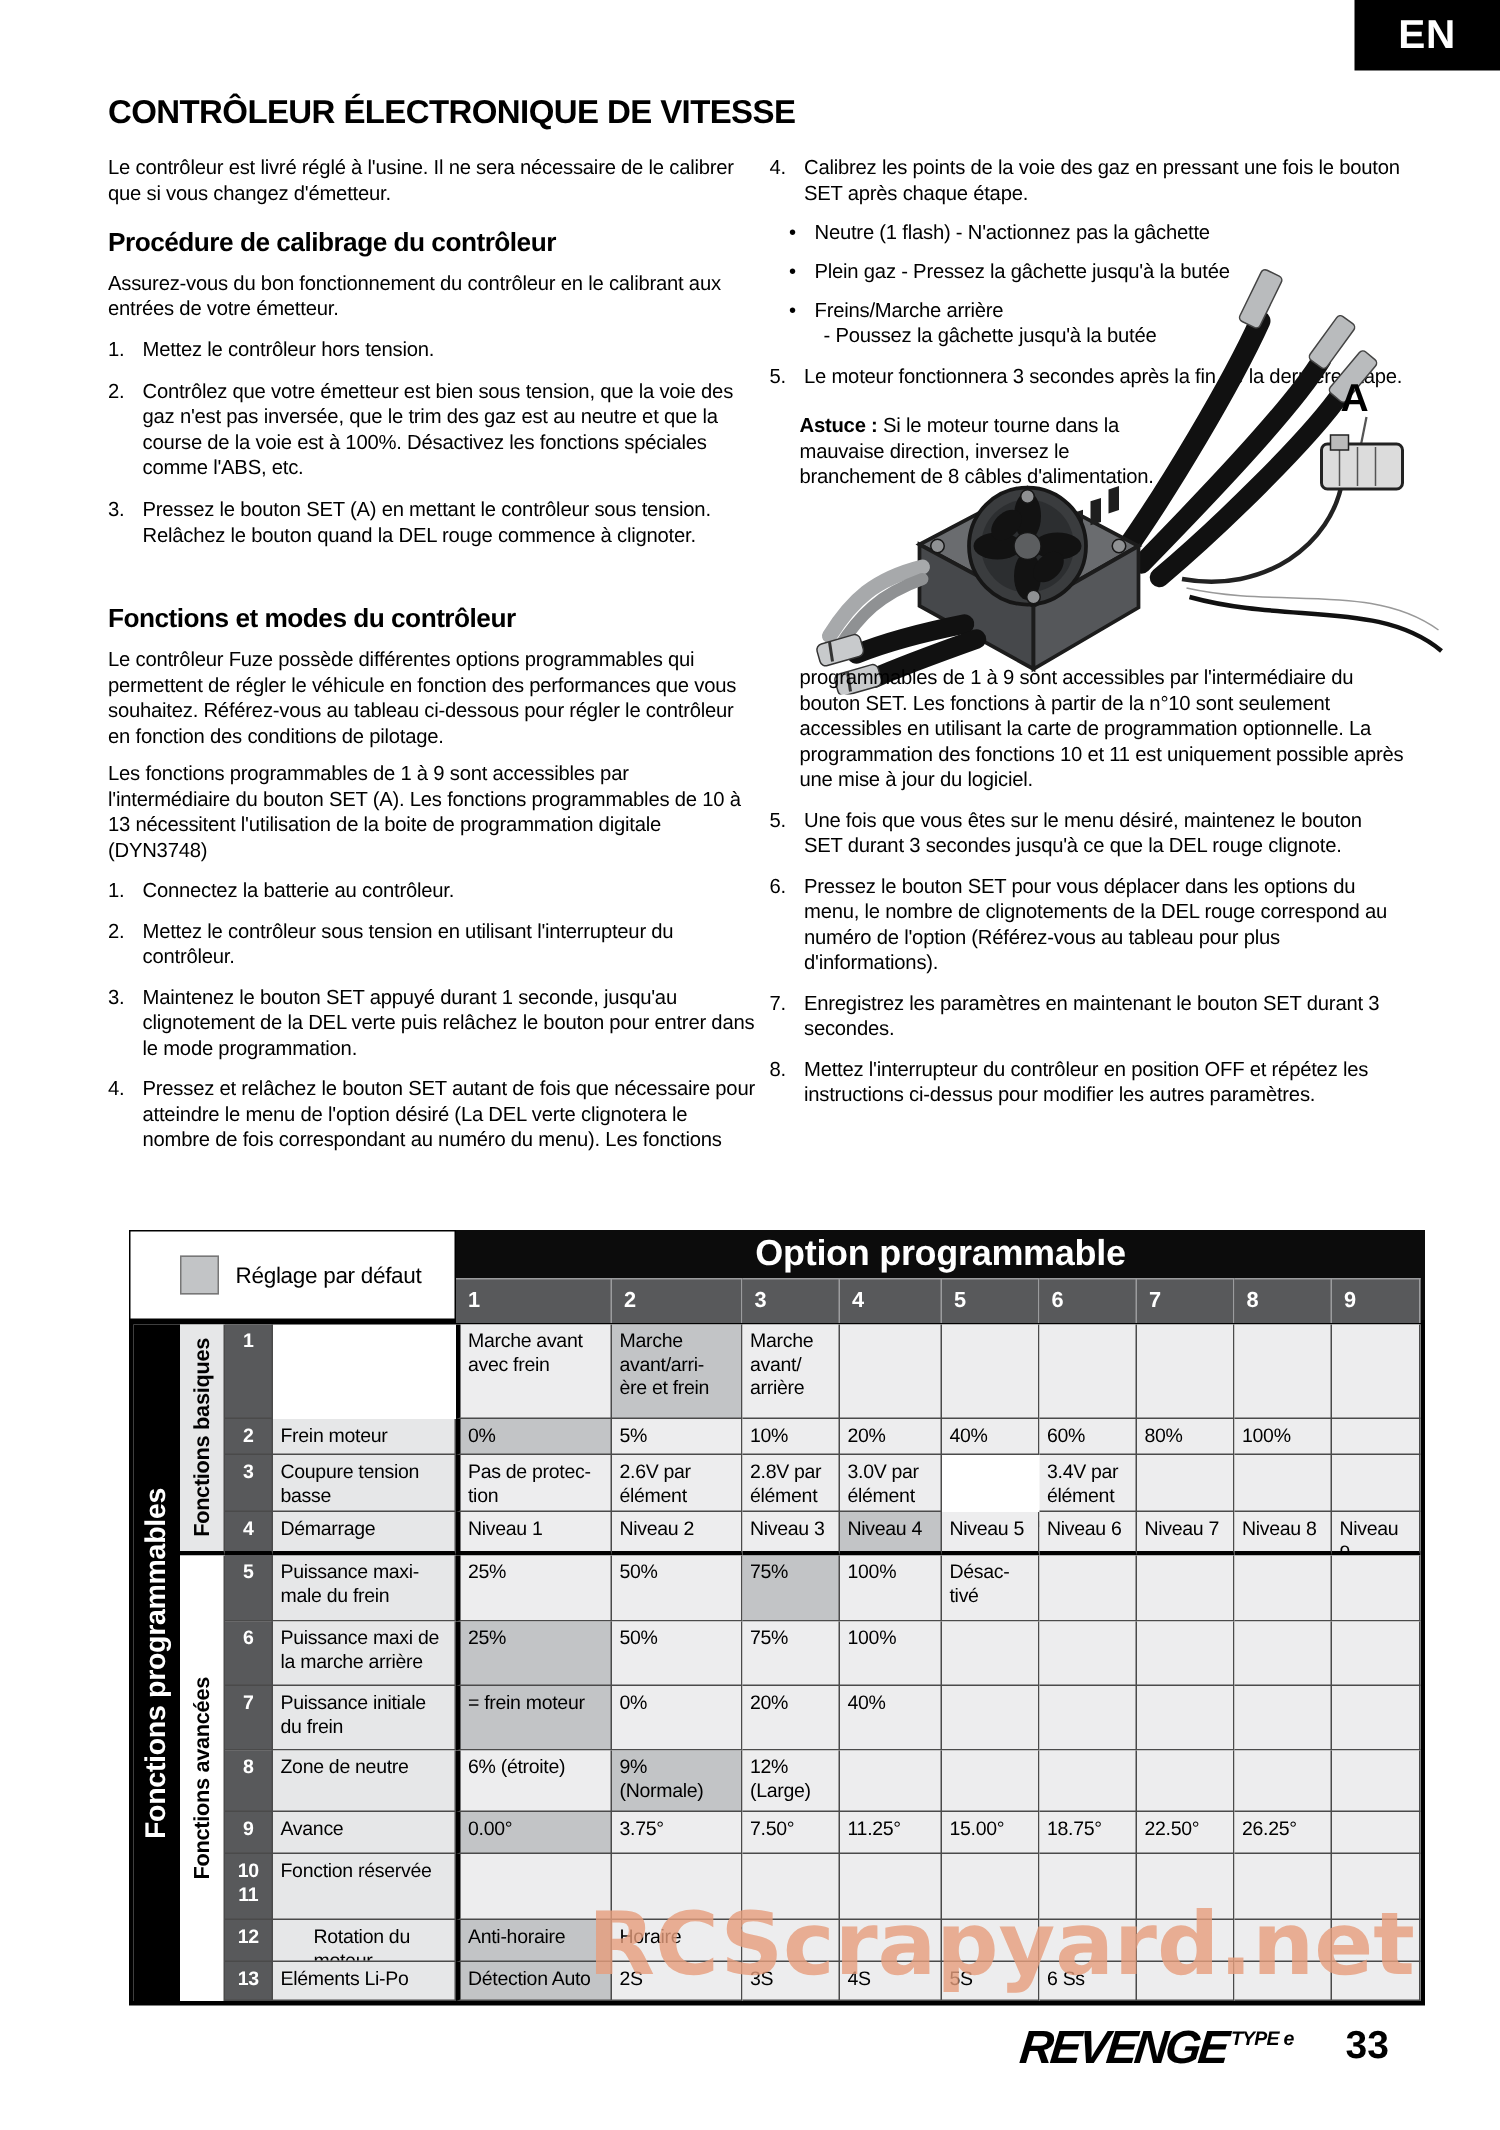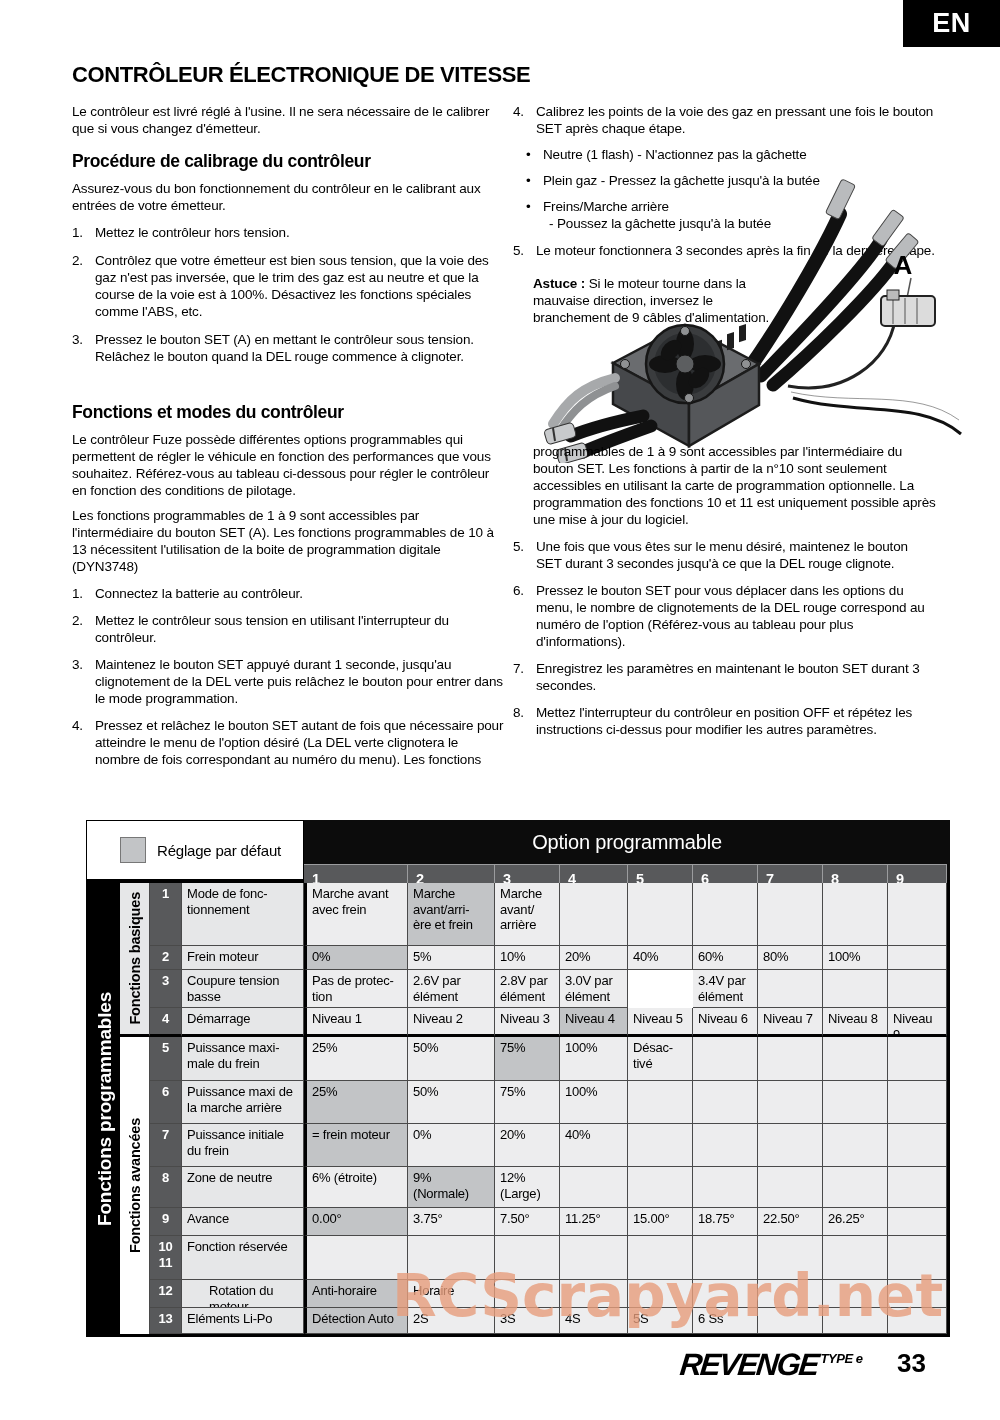--- a/index.html
+++ b/index.html
@@ -34,22 +34,22 @@
   .esc{position:absolute;left:543px;top:178px;width:420px;height:285px;}
   
   .ptable{position:absolute;left:86px;top:820px;}
   .tstrip{display:flex;height:60px;}
   .legend{width:218px;box-sizing:border-box;border:1px solid #000;background:#fff;
           display:flex;align-items:center;}
   .legend .swatch{width:24px;height:24px;background:#c2c4c6;border:1px solid #777;
                   margin-left:33px;flex:none;}
   .legend .lg-label{margin-left:11px;font-size:15px;letter-spacing:-.2px;}
   .optheader{width:646px;background:#0c0c0c;color:#fff;box-sizing:border-box;}
-  .optheader .ot{height:44px;display:flex;align-items:center;justify-content:center;
-                 font-size:20px;font-weight:normal;letter-spacing:-.2px;}
+  .optheader .ot{height:32px;display:flex;align-items:center;justify-content:center;
+                 font-size:24px;font-weight:bold;letter-spacing:-.2px;}
   .optnums{display:flex;height:30px;}
   .optnums .oc{box-sizing:border-box;background:#58595b;border-right:1px solid #9b9c9e;
                border-top:1px solid #9b9c9e;color:#fff;font-weight:bold;font-size:14.5px;
                padding:6px 0 0 8px;}
   .tbody{box-sizing:content-box;border:3px solid #000;width:858px;}
   .tgrid{display:grid;
          grid-template-columns:31px 30px 32px 122px 104px 87px 65px 68px 65px 65px 65px 65px 59px;
          grid-template-rows:63px 24px 38px 29px 44px 43px 43px 41px 28px 44px 28px 26px;}
   .sideband{grid-column:1;grid-row:1 / span 12;background:#000;color:#fff;
             display:flex;align-items:center;justify-content:center;}
@@ -150,21 +150,21 @@
     </div>
     <p class="cont-line">- Poussez la gâchette jusqu'à la butée</p>
 
     <div class="step mt12">
       <span class="n">5.</span>
       <span class="t">Le moteur fonctionnera 3 secondes après la fin de la dernière étape.</span>
     </div>
 
     <p class="astuce astuce-narrow mt16">
       <b>Astuce :</b>
-      <span>Si le moteur tourne dans la mauvaise direction, inversez le branchement de 9 câbles d'alimentation.</span>
+      <span>Si le moteur tourne dans la mauvaise direction, inversez le branchement de 8 câbles d'alimentation.</span>
     </p>
   </div>
 
   <svg class="esc" viewBox="0 0 420 285">
 
     <g>
       <path d="M205,192 C235,150 278,78 297,36" stroke="#111" stroke-width="14" fill="none" stroke-linecap="round"></path>
       <path d="M218,198 C255,160 318,95 338,62" stroke="#111" stroke-width="13" fill="none" stroke-linecap="round"></path>
       <path d="M230,207 C268,175 330,115 352,83" stroke="#111" stroke-width="13" fill="none" stroke-linecap="round"></path>
       <rect x="290" y="2" width="15" height="38" rx="3" transform="rotate(26 297 21)" fill="#b9bbbd" stroke="#444"></rect>
@@ -278,21 +278,20 @@
         <div class="sideband">
           <span>Fonctions programmables</span>
         </div>
         <div class="groupcell basic divider">
           <span>Fonctions basiques</span>
         </div>
         <div class="groupcell adv">
           <span>Fonctions avancées</span>
         </div>
       <div class="cell numcell" style="grid-area: 1 / 3;">1</div>
-          <div class="cell labelcell" style="grid-area: 1 / 4;">Mode de fonc- tionnement</div>
           <div class="cell optcell first" style="grid-area: 1 / 5;">Marche avant avec frein</div>
           <div class="cell optcell default" style="grid-area: 1 / 6;">Marche avant/arri- ère et frein</div>
           <div class="cell optcell" style="grid-area: 1 / 7;">Marche avant/ arrière</div>
           <div class="cell optcell" style="grid-area: 1 / 8;"></div>
           <div class="cell optcell" style="grid-area: 1 / 9;"></div>
           <div class="cell optcell" style="grid-area: 1 / 10;"></div>
           <div class="cell optcell" style="grid-area: 1 / 11;"></div>
           <div class="cell optcell" style="grid-area: 1 / 12;"></div>
           <div class="cell optcell" style="grid-area: 1 / 13;"></div>
           <div class="cell numcell" style="grid-area: 2 / 3;">2</div>

